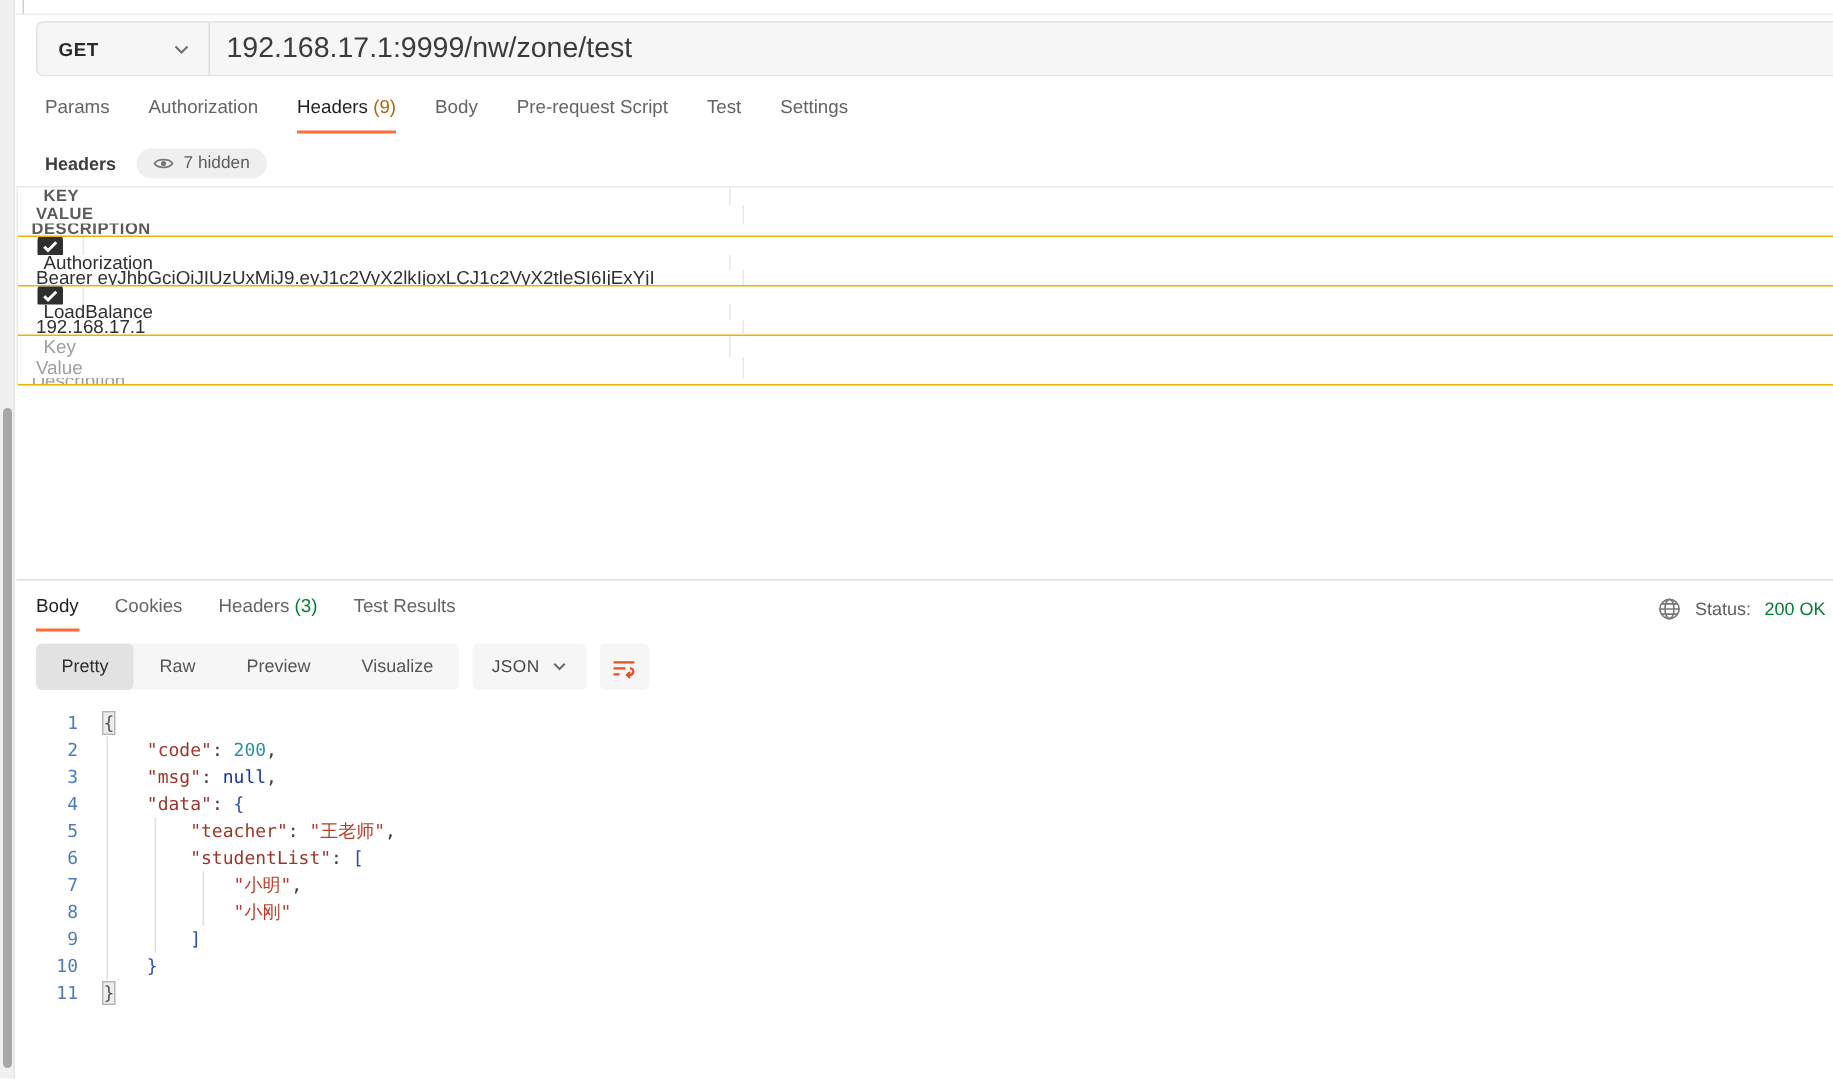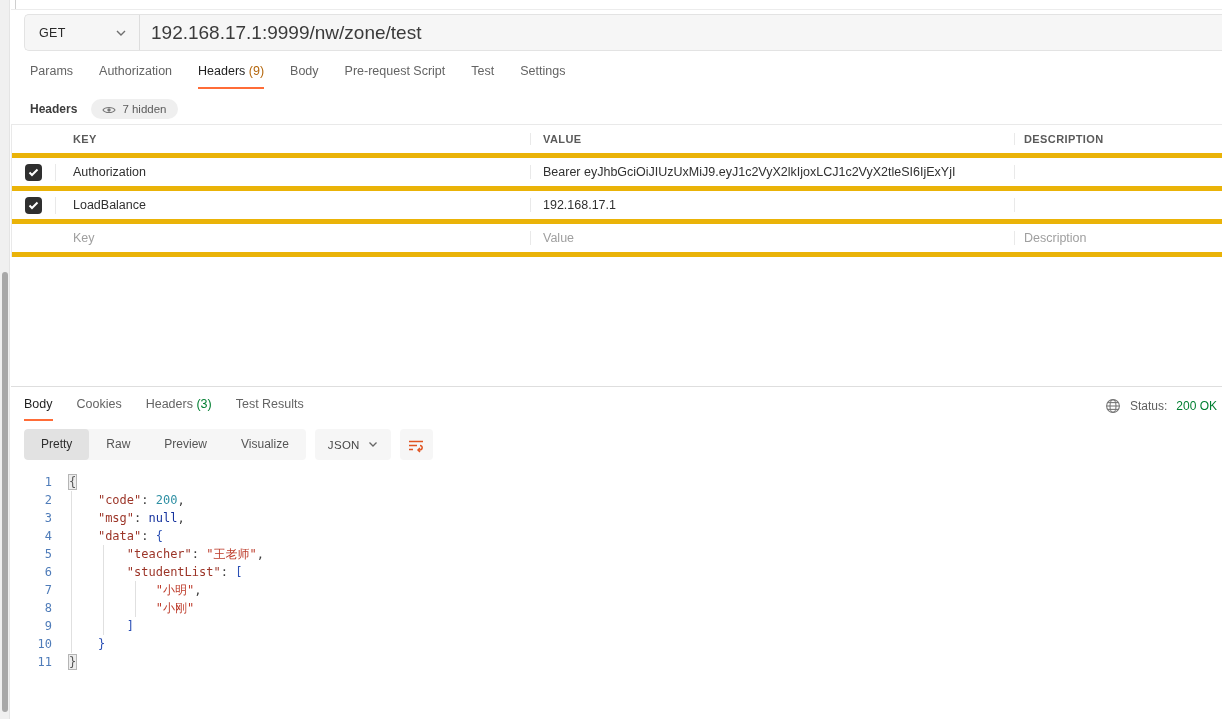--- a/index.html
+++ b/index.html
@@ -17,42 +17,42 @@
   .top-band { position:absolute; left:11px; right:0; top:0; height:10px;
     background:#fff; border-bottom:1px solid #ececec; }
   .top-band .tick { position:absolute; left:4px; top:0; width:1px; height:9px; background:#cfcfcf; }
 
   
   .url-row { position:absolute; left:24px; right:0; top:14px; height:37px;
     background:#f6f6f6; border:1px solid #e3e3e3; border-right:none;
     border-radius:5px 0 0 5px; display:flex; align-items:stretch; }
   .method-box { width:114px; display:flex; align-items:center; justify-content:space-between;
     padding:0 12px 0 14px; cursor:pointer; }
-  .method-box .method { font-size:12.5px; font-weight:normal; color:#2a2a2a; letter-spacing:.4px; }
+  .method-box .method { font-size:12.5px; font-weight:bold; color:#2a2a2a; letter-spacing:.4px; }
   .url-divider { width:1px; background:#ddd; margin:0; }
   .url-input { flex:1; display:flex; align-items:center; padding-left:11px;
     font-size:19px; color:#3b3b3b; }
 
   
   .req-tabs { position:absolute; left:30px; top:64px; display:flex; gap:26px; }
   .rtab { font-size:12.5px; color:#646464; padding-bottom:9px; cursor:pointer; white-space:nowrap; }
   .rtab.active { color:#1f1f1f; border-bottom:2px solid #ff6c37; }
   .rtab .count { color:#b4660c; }
   .rtab.active .count { color:#b4660c; }
 
   
   .headers-row { position:absolute; left:30px; top:99px; display:flex; align-items:center; gap:14px; }
   .headers-title { font-size:12px; font-weight:bold; color:#3d3d3d; }
-  .hidden-pill { display:flex; align-items:flex-end; gap:6px; background:#efefef;
+  .hidden-pill { display:flex; align-items:center; gap:6px; background:#efefef;
     border-radius:11px; padding:4px 11px; font-size:11.5px; color:#5c5c5c; cursor:pointer; }
 
   
   .kv-table { position:absolute; left:11px; right:0; top:124px;
     border-top:1px solid #e9e9e9; border-left:1px solid #e9e9e9; }
-  .kv-row { display:flex; height:33px; border-bottom:5px solid #eab308; align-items:center; }
+  .kv-row { display:flex; height:33px; border-bottom:1px solid #eab308; align-items:flex-start;flex-direction:column; }
   .cell { display:flex; align-items:center; border-right:1px solid #e9e9e9; overflow:hidden; }
   .c-check { width:44px; justify-content:center; }
   .c-key   { width:475px; padding-left:17px; }
   .c-value { width:484px; padding-left:12px; }
   .c-desc  { flex:1; padding-left:9px; border-right:none; }
   .kv-head .cell { font-size:11px; font-weight:bold; color:#5a5a5a; letter-spacing:.4px; }
   .kv-row .txt { font-size:12.5px; color:#303030; white-space:nowrap; }
   .kv-row .ph { font-size:12.5px; color:#9f9f9f; }
   .checkbox { width:17px; height:17px; background:#2f2f2f; border-radius:4px;
     display:flex; align-items:center; justify-content:center; cursor:pointer; }

